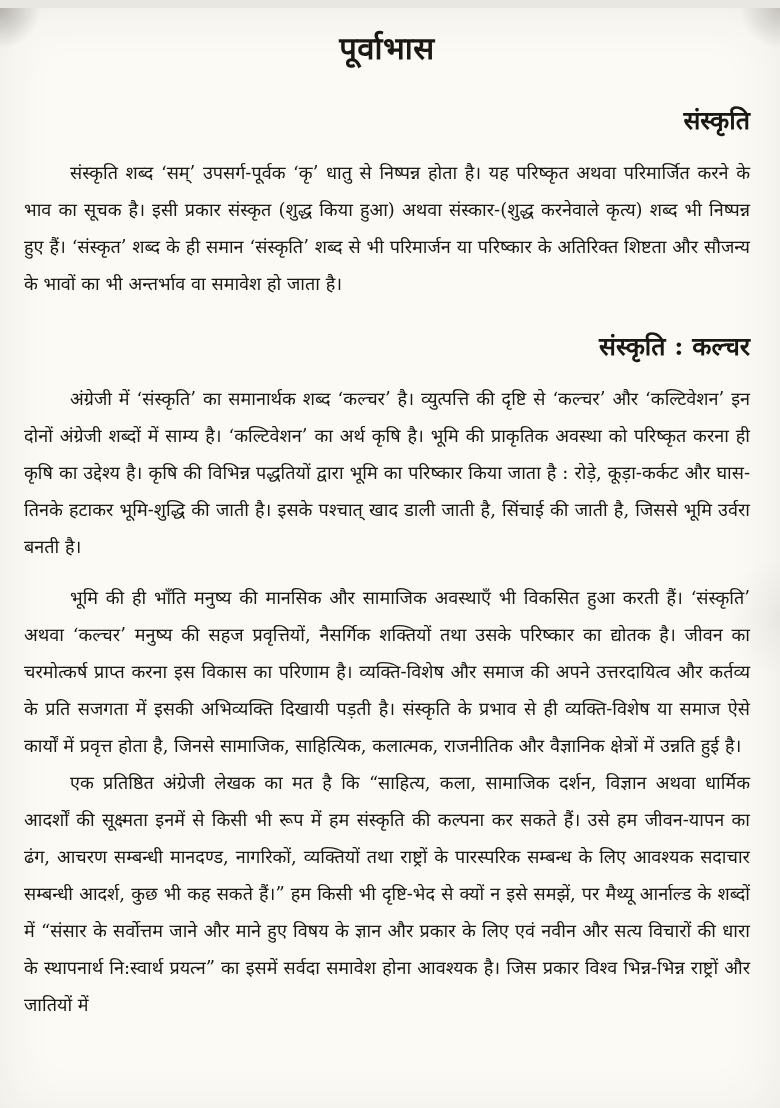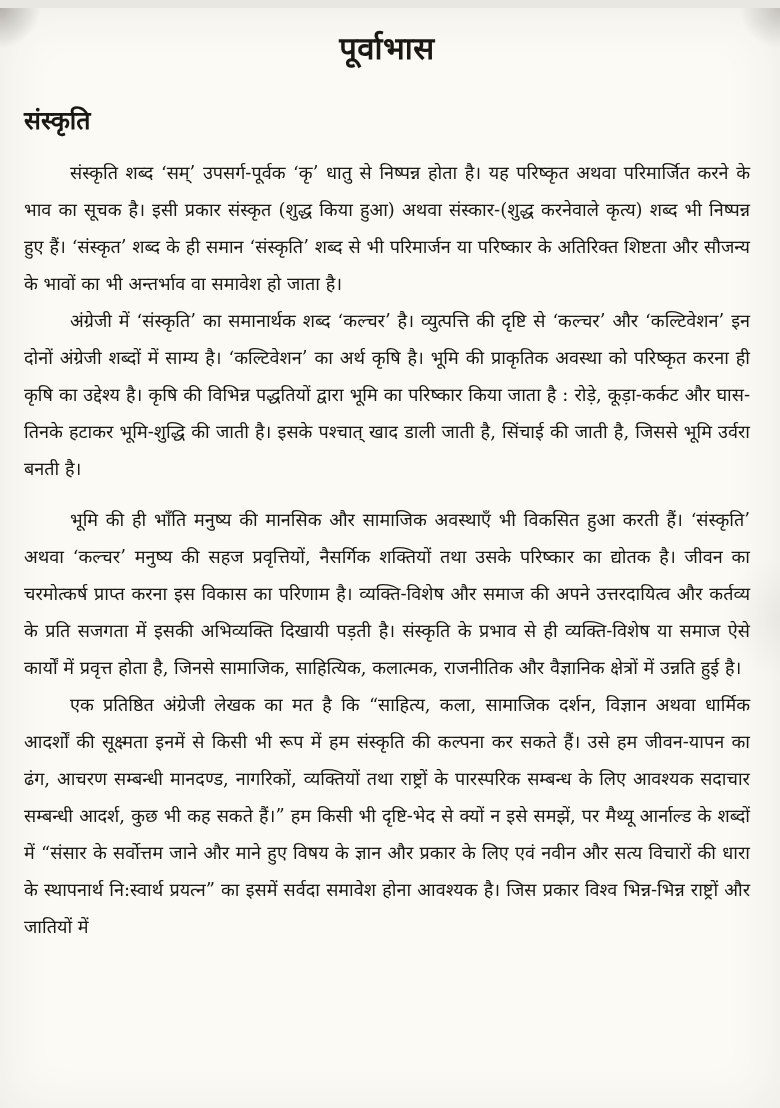--- a/index.html
+++ b/index.html
@@ -28,20 +28,21 @@
     margin: 6px 0 34px 0;
     text-align: center;
     font-size: 31px;
     font-weight: 700;
     letter-spacing: 0.5px;
   }
   .heading {
     margin: 26px 0 18px 0;
     font-size: 25px;
     font-weight: 700;
+    text-align: right;
   }
   section:first-of-type .heading {
     margin-top: 18px;
   }
   .para {
     margin: 0 0 14px 0;
     font-size: 18px;
     line-height: 37px;
     text-align: justify;
     text-indent: 46px;
@@ -56,20 +57,21 @@
 <div class="page">
 
   <h1 class="title">पूर्वाभास</h1>
 
   <section>
     <h2 class="heading">संस्कृति</h2>
     <p class="para">संस्कृति शब्द ‘सम्’ उपसर्ग-पूर्वक ‘कृ’ धातु से निष्पन्न होता है। यह परिष्कृत अथवा परिमार्जित करने के भाव का सूचक है। इसी प्रकार संस्कृत (शुद्ध किया हुआ) अथवा संस्कार-(शुद्ध करनेवाले कृत्य) शब्द भी निष्पन्न हुए हैं। ‘संस्कृत’ शब्द के ही समान ‘संस्कृति’ शब्द से भी परिमार्जन या परिष्कार के अतिरिक्त शिष्टता और सौजन्य के भावों का भी अन्तर्भाव वा समावेश हो जाता है।</p>
   </section>
 
   <section>
+    <h2 class="heading">संस्कृति : कल्चर</h2>
     <p class="para">अंग्रेजी में ‘संस्कृति’ का समानार्थक शब्द ‘कल्चर’ है। व्युत्पत्ति की दृष्टि से ‘कल्चर’ और ‘कल्टिवेशन’ इन दोनों अंग्रेजी शब्दों में साम्य है। ‘कल्टिवेशन’ का अर्थ कृषि है। भूमि की प्राकृतिक अवस्था को परिष्कृत करना ही कृषि का उद्देश्य है। कृषि की विभिन्न पद्धतियों द्वारा भूमि का परिष्कार किया जाता है : रोड़े, कूड़ा-कर्कट और घास-तिनके हटाकर भूमि-शुद्धि की जाती है। इसके पश्चात् खाद डाली जाती है, सिंचाई की जाती है, जिससे भूमि उर्वरा बनती है।</p>
     <p class="para">भूमि की ही भाँति मनुष्य की मानसिक और सामाजिक अवस्थाएँ भी विकसित हुआ करती हैं। ‘संस्कृति’ अथवा ‘कल्चर’ मनुष्य की सहज प्रवृत्तियों, नैसर्गिक शक्तियों तथा उसके परिष्कार का द्योतक है। जीवन का चरमोत्कर्ष प्राप्त करना इस विकास का परिणाम है। व्यक्ति-विशेष और समाज की अपने उत्तरदायित्व और कर्तव्य के प्रति सजगता में इसकी अभिव्यक्ति दिखायी पड़ती है। संस्कृति के प्रभाव से ही व्यक्ति-विशेष या समाज ऐसे कार्यों में प्रवृत्त होता है, जिनसे सामाजिक, साहित्यिक, कलात्मक, राजनीतिक और वैज्ञानिक क्षेत्रों में उन्नति हुई है।</p>
   </section>
 
   <section>
     <p class="para">एक प्रतिष्ठित अंग्रेजी लेखक का मत है कि “साहित्य, कला, सामाजिक दर्शन, विज्ञान अथवा धार्मिक आदर्शों की सूक्ष्मता इनमें से किसी भी रूप में हम संस्कृति की कल्पना कर सकते हैं। उसे हम जीवन-यापन का ढंग, आचरण सम्बन्धी मानदण्ड, नागरिकों, व्यक्तियों तथा राष्ट्रों के पारस्परिक सम्बन्ध के लिए आवश्यक सदाचार सम्बन्धी आदर्श, कुछ भी कह सकते हैं।” हम किसी भी दृष्टि-भेद से क्यों न इसे समझें, पर मैथ्यू आर्नाल्ड के शब्दों में “संसार के सर्वोत्तम जाने और माने हुए विषय के ज्ञान और प्रकार के लिए एवं नवीन और सत्य विचारों की धारा के स्थापनार्थ नि:स्वार्थ प्रयत्न” का इसमें सर्वदा समावेश होना आवश्यक है। जिस प्रकार विश्व भिन्न-भिन्न राष्ट्रों और जातियों में</p>
   </section>
 
 </div>
 

